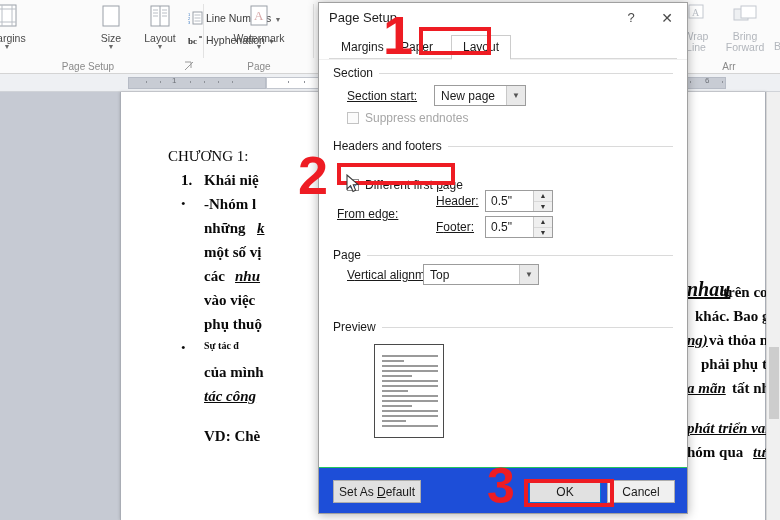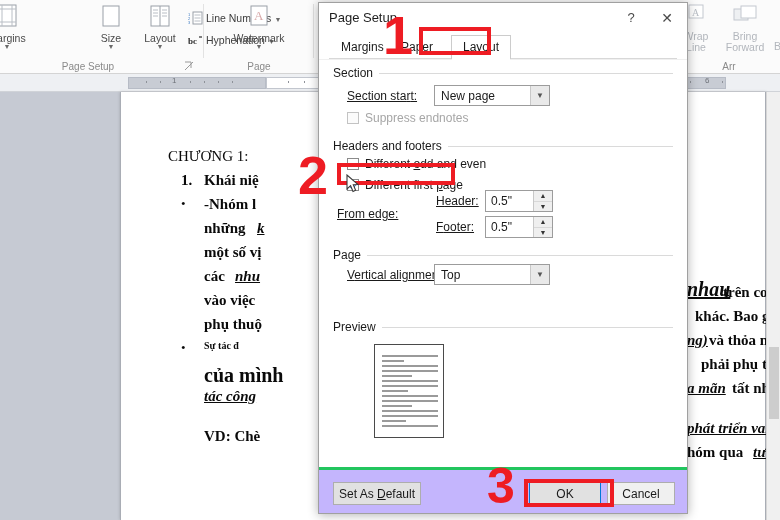--- a/index.html
+++ b/index.html
@@ -125,21 +125,21 @@
   .tab.sel::after {
     content:""; position:absolute; left:0; right:0; bottom:-1px; height:2px; background:#ffffff;
   }
 
   .dlg-body {
     position:absolute; left:0; right:0; top:57px; bottom:46px;
     background:#ffffff;
   }
   .dlg-footer {
     position:absolute; left:0; right:0; bottom:0; height:46px;
-    background:#c4b5fd; border-top:3px solid #22c55e;
+    background:#1d4ed8; border-top:1px solid #22c55e;
   }
 
   
   .grp { position:absolute; left:14px; right:14px; }
   .grp-h {
     position:relative; font-size:12px; color:#1a1a1a; padding-right:0; height:14px;
   }
   .grp-h span { background:#ffffff; padding-right:6px; position:relative; z-index:2; }
   .grp-h::after {
     content:""; position:absolute; left:0; right:0; top:7px; height:1px; background:#dadada; z-index:1;
@@ -390,21 +390,21 @@
           <div class="dt b" style="left: 83px; top: 104px; font-size: 15px;">-Nhóm l</div>
           <div class="dt b" style="left: 83px; top: 128px; font-size: 15px;">những </div>
           <div class="dt b i u" style="left: 136px; top: 128px; font-size: 15px;">k</div>
           <div class="dt b" style="left: 83px; top: 152px; font-size: 15px;">một số vị</div>
           <div class="dt b" style="left: 83px; top: 176px; font-size: 15px;">các </div>
           <div class="dt b i u" style="left: 114px; top: 176px; font-size: 15px;">nhu</div>
           <div class="dt b" style="left: 83px; top: 200px; font-size: 15px;">vào việc</div>
           <div class="dt b" style="left: 83px; top: 224px; font-size: 15px;">phụ thuộ</div>
           <div class="dt" style="left: 60px; top: 248px; font-size: 13px;">•</div>
           <div class="dt b" style="left: 83px; top: 248px; font-size: 10px;">Sự tác đ</div>
-          <div class="dt b" style="left: 83px; top: 272px; font-size: 20px;">của mình</div>
+          <div class="dt b" style="left: 83px; top: 272px; font-size: 15px;">của mình</div>
           <div class="dt b i u" style="left: 83px; top: 296px; font-size: 15px;">tác công</div>
           <div class="dt b" style="left: 83px; top: 336px; font-size: 15px;">VD: Chè</div>
           <div class="dt b i u" style="left: 566px; top: 186px; font-size: 20px;">nhau</div>
           <div class="dt b" style="left: 602px; top: 192px; font-size: 15px;"> trên co</div>
           <div class="dt b" style="left: 574px; top: 216px; font-size: 15px;">khác. Bao g</div>
           <div class="dt b i u" style="left: 566px; top: 240px; font-size: 15px;">ng)</div>
           <div class="dt b" style="left: 588px; top: 240px; font-size: 15px;"> và thỏa m</div>
           <div class="dt b" style="left: 580px; top: 264px; font-size: 15px;">phải phụ th</div>
           <div class="dt b i u" style="left: 566px; top: 288px; font-size: 15px;">a mãn</div>
           <div class="dt b" style="left: 611px; top: 288px; font-size: 15px;"> tất nh</div>
@@ -436,37 +436,33 @@
   <div class="dlg-body">
 
     <div class="grp" style="top:6px;">
       <div class="grp-h">
         <span>Section</span>
       </div>
     </div>
     <div class="lbl" style="left:28px; top:29px;">
       Section sta<span class="uline">r</span>t:
     </div>
-    <div class="combo" style="left:115px; top:25px; width:116px;">
+    <div class="combo" style="left:115px; top:25px; width:92px;">
       <div class="ctext">New page</div>
       <div class="carrow">▼</div>
     </div>
     <div class="chk dis" style="left:28px; top:51px;">
       <div class="box"></div>
       <div class="ctxt">Suppress endnotes</div>
     </div>
 
     <div class="grp" style="top:79px;">
       <div class="grp-h">
         <span>Headers and footers</span>
       </div>
-    </div>
-    <div class="chk" style="left:28px; top:97px;">
-      <div class="box"></div>
-      <div class="ctxt">Different <span class="uline">o</span>dd and even</div>
     </div>
     <div class="chk" style="left:28px; top:118px;">
       <div class="box on"></div>
       <div class="ctxt">Different first <span class="uline">p</span>age</div>
     </div>
 
     <div class="lbl" style="left:18px; top:147px;">From edge:</div>
     <div class="lbl" style="left:117px; top:134px;"><span class="uline">H</span>eader:</div>
     <div class="spin" style="left:166px; top:130px; width:68px;">
       <div class="stext">0.5"</div>
@@ -483,21 +479,21 @@
           <div>▼</div>
         </div>
     </div>
 
     <div class="grp" style="top:188px;">
       <div class="grp-h">
         <span>Page</span>
       </div>
     </div>
     <div class="lbl" style="left:28px; top:208px;"><span class="uline">V</span>ertical alignment:</div>
-    <div class="combo" style="left:115px; top:204px; width:116px;justify-content:center;">
+    <div class="combo" style="left:104px; top:204px; width:116px;justify-content:center;">
       <div class="ctext">Top</div>
       <div class="carrow">▼</div>
     </div>
 
     <div class="grp" style="top:260px;">
       <div class="grp-h">
         <span>Preview</span>
       </div>
     </div>
     <div class="preview-page" style="left:55px; top:284px;">

